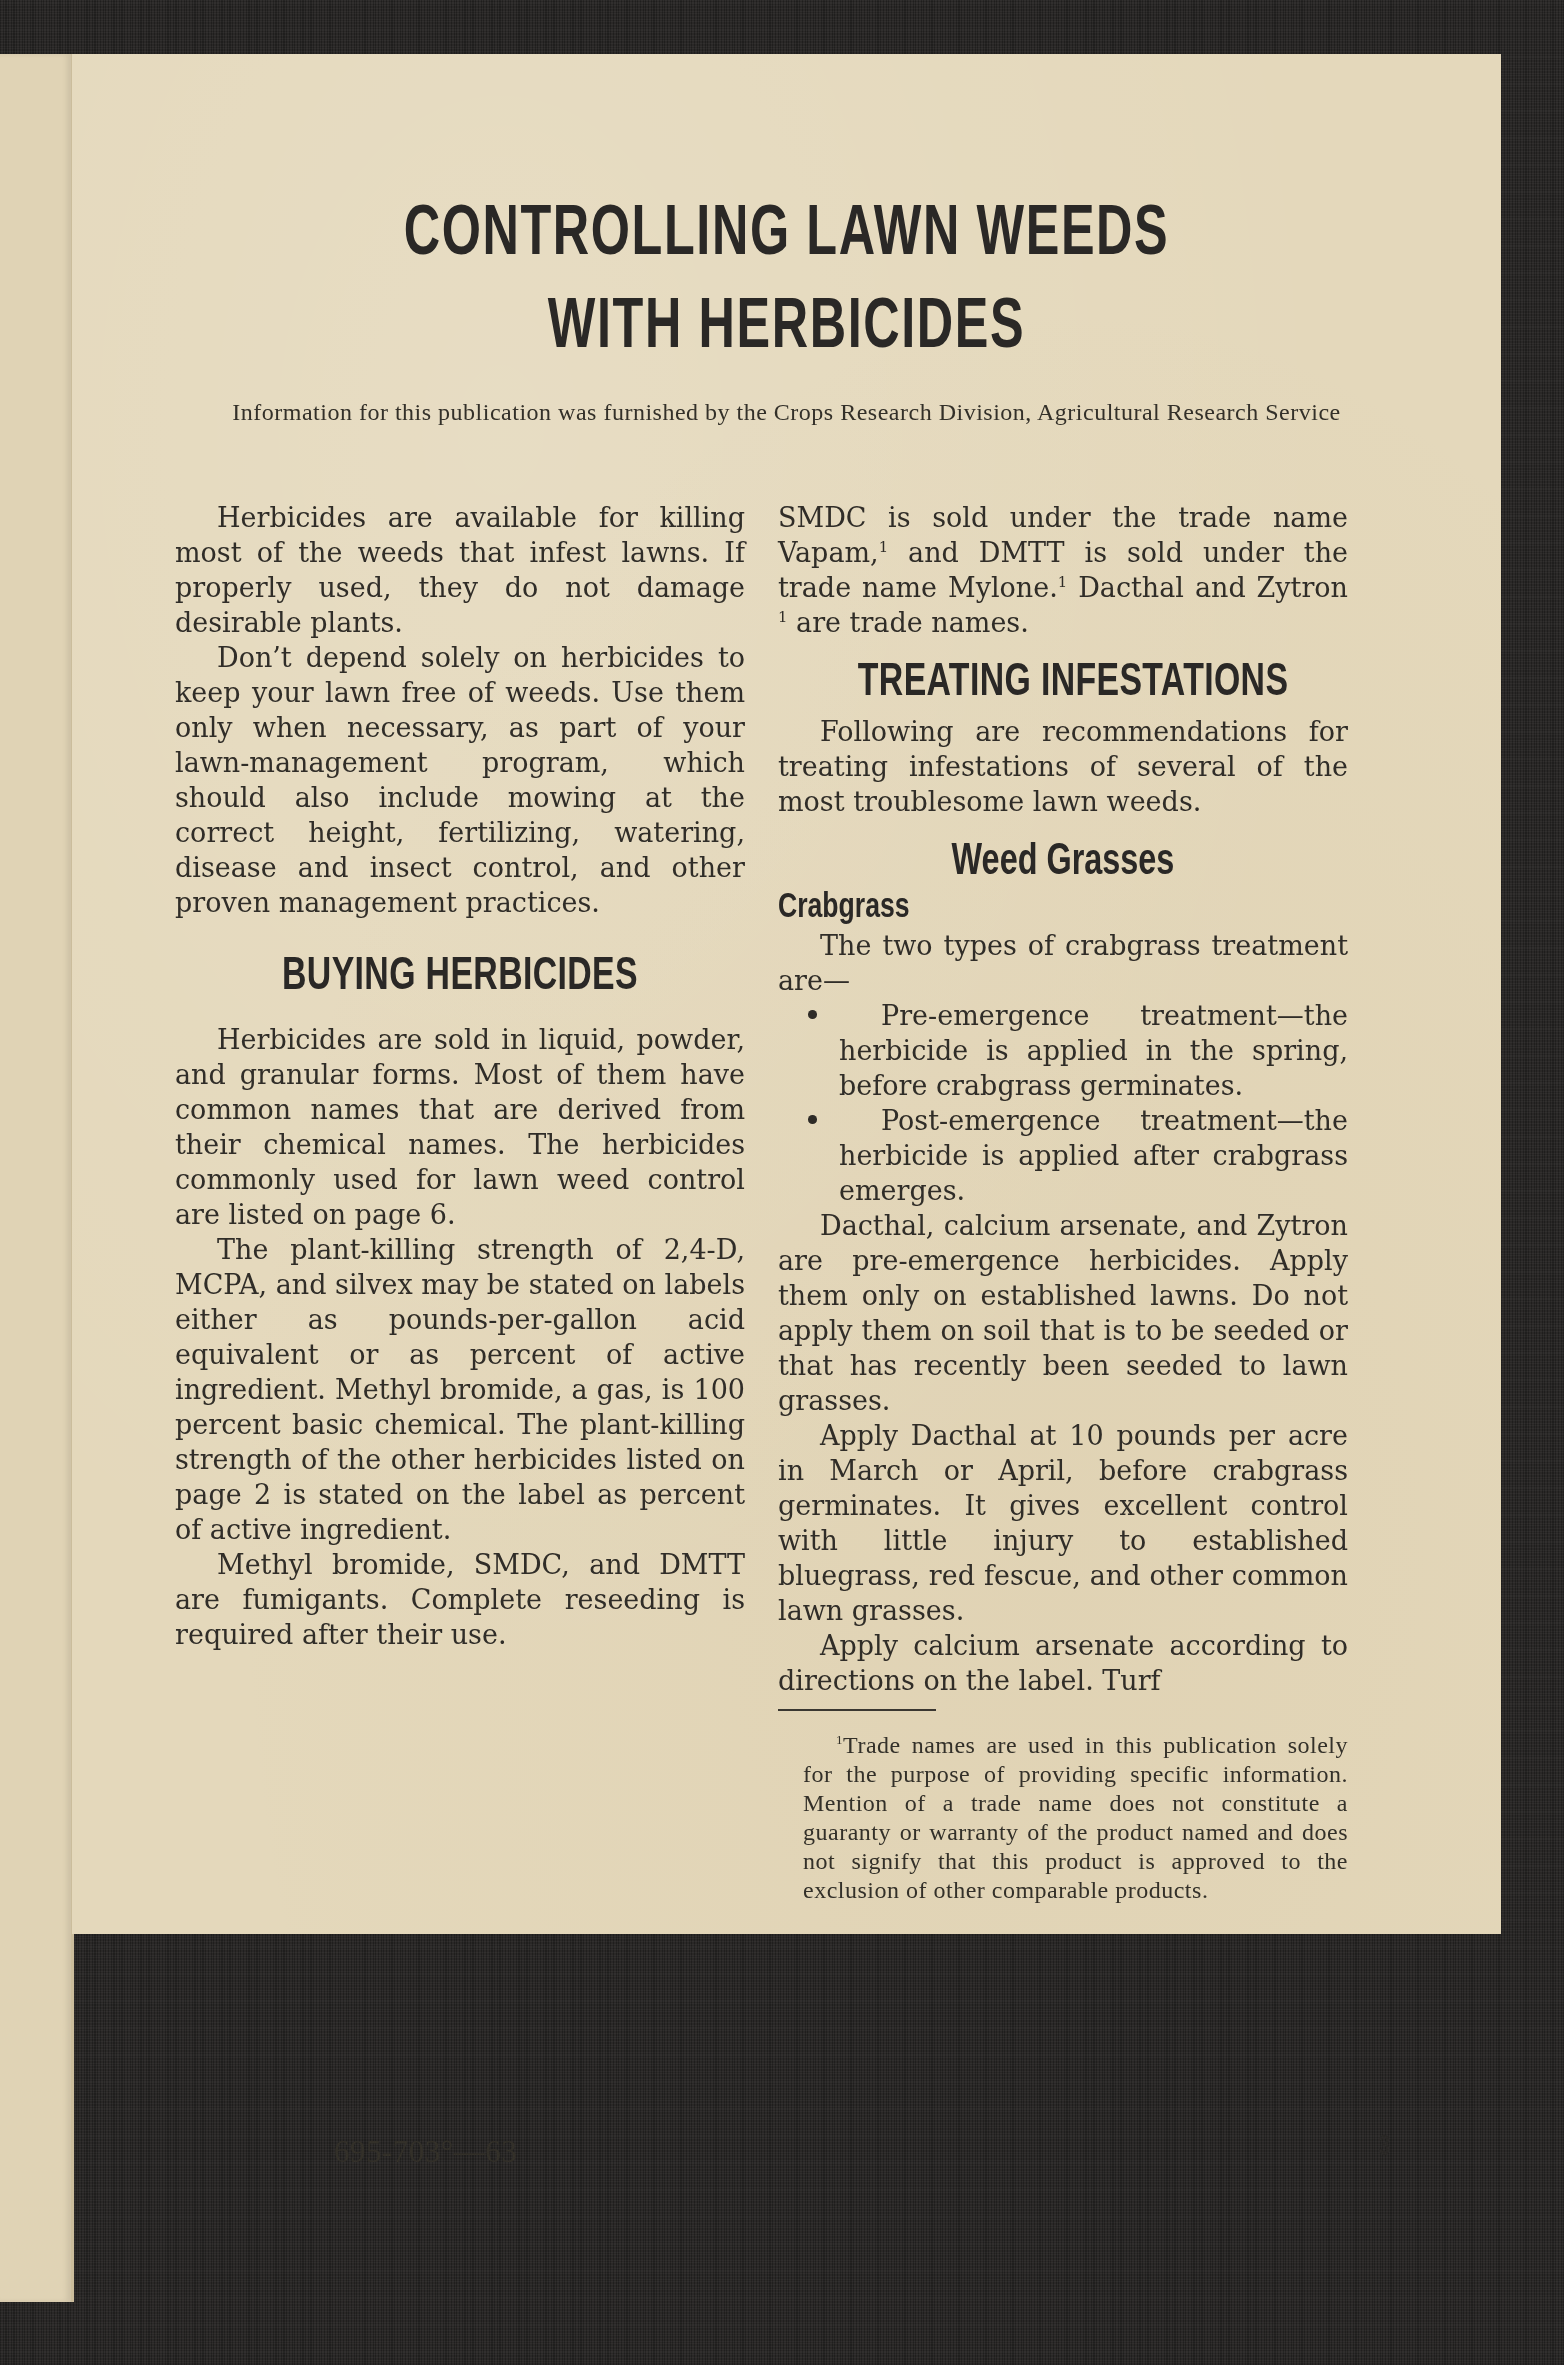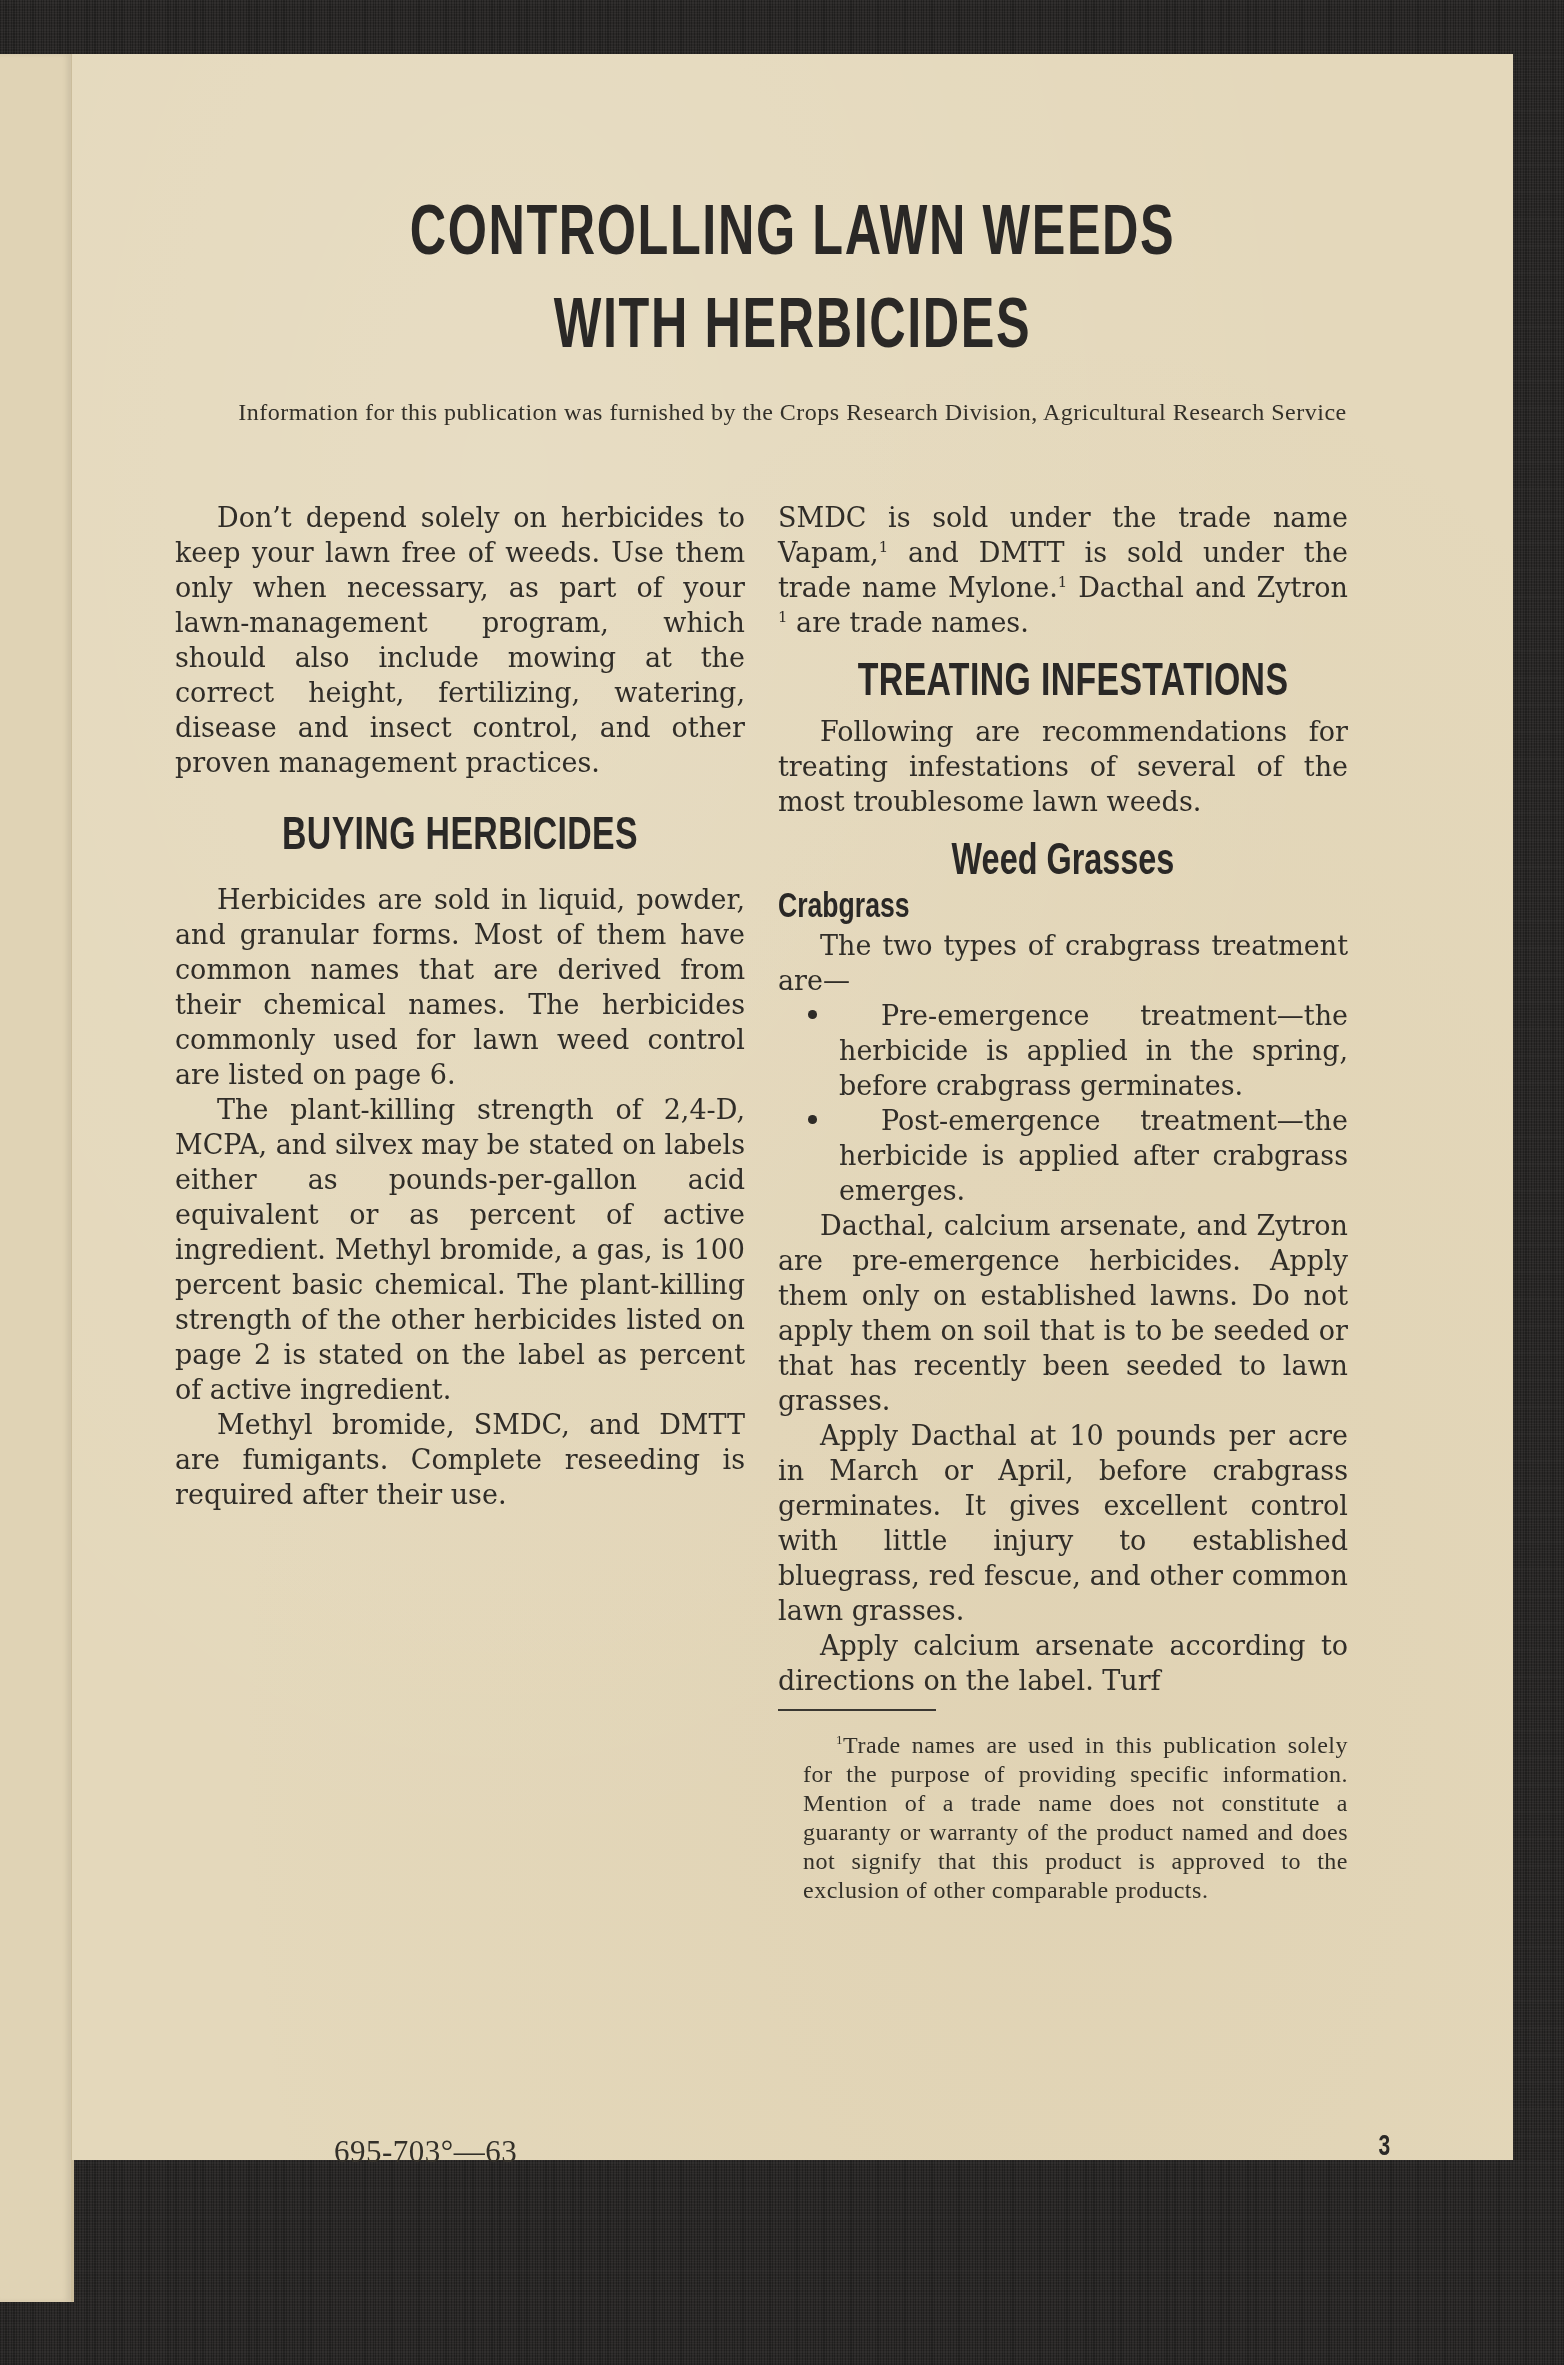--- a/index.html
+++ b/index.html
@@ -9,26 +9,25 @@
     background-image: repeating-linear-gradient(0deg, rgba(255,255,255,0.03) 0 1.1px, transparent 1.1px 2.7px),
                       repeating-linear-gradient(90deg, rgba(0,0,0,0.25) 0 1.1px, transparent 1.1px 2.7px);
   }
   .back-page {
     position:absolute; left:0; top:54px; width:71px; height:2248px;
     background:#e0d3b5;
     border-right:3.3px solid #cbbd9c;
     box-shadow: inset -4.3px 0 5.4px rgba(0,0,0,0.08);
   }
   .page {
-    position:absolute; left:72px; top:54px; width:1429px; height:2106px;
+    position:absolute; left:72px; top:54px; width:1429px; height:1880px;
     background:#e4d8bb;
     background-image: radial-gradient(ellipse at 30% 20%, rgba(255,255,255,0.12), transparent 60%),
                       radial-gradient(ellipse at 70% 80%, rgba(180,150,100,0.08), transparent 60%);
     color:#2b2925;
-    padding-left:12px;
   }
   .title {
     position:absolute; left:0; right:0; top:130px; text-align:center;
     font-family:"Liberation Sans", sans-serif; font-weight:bold;
     font-size:70px; line-height:93px; letter-spacing:2.2px;
     transform:scaleX(0.72); transform-origin:center top;
     color:#2a2826;
   }
   .title div { white-space:nowrap; }
   .credit {
@@ -92,20 +91,21 @@
 <div class="page">
 
   <div class="title">
     <div>CONTROLLING LAWN WEEDS</div>
     <div>WITH HERBICIDES</div>
   </div>
 
   <div class="credit">Information for this publication was furnished by the Crops Research Division, Agricultural Research Service</div>
 
   <div class="col left">
+    <p>Herbicides are available for killing most of the weeds that infest lawns. If properly used, they do not damage desirable plants.</p>
     <p>Don’t depend solely on herbicides to keep your lawn free of weeds. Use them only when necessary, as part of your lawn-management program, which should also include mowing at the correct height, fertilizing, watering, disease and insect control, and other proven management practices.</p>
     <div style="height:26px"></div>
     <div class="head1">BUYING HERBICIDES</div>
     <div style="height:22px"></div>
     <p>Herbicides are sold in liquid, powder, and granular forms. Most of them have common names that are derived from their chemical names. The herbicides commonly used for lawn weed control are listed on page 6.</p>
     <p>The plant-killing strength of 2,4-D, MCPA, and silvex may be stated on labels either as pounds-per-gallon acid equivalent or as percent of active ingredient. Methyl bromide, a gas, is 100 percent basic chemical. The plant-killing strength of the other herbicides listed on page 2 is stated on the label as percent of active ingredient.</p>
     <p>Methyl bromide, SMDC, and DMTT are fumigants. Complete reseeding is required after their use.</p>
   </div>
 
   <div class="col right">

